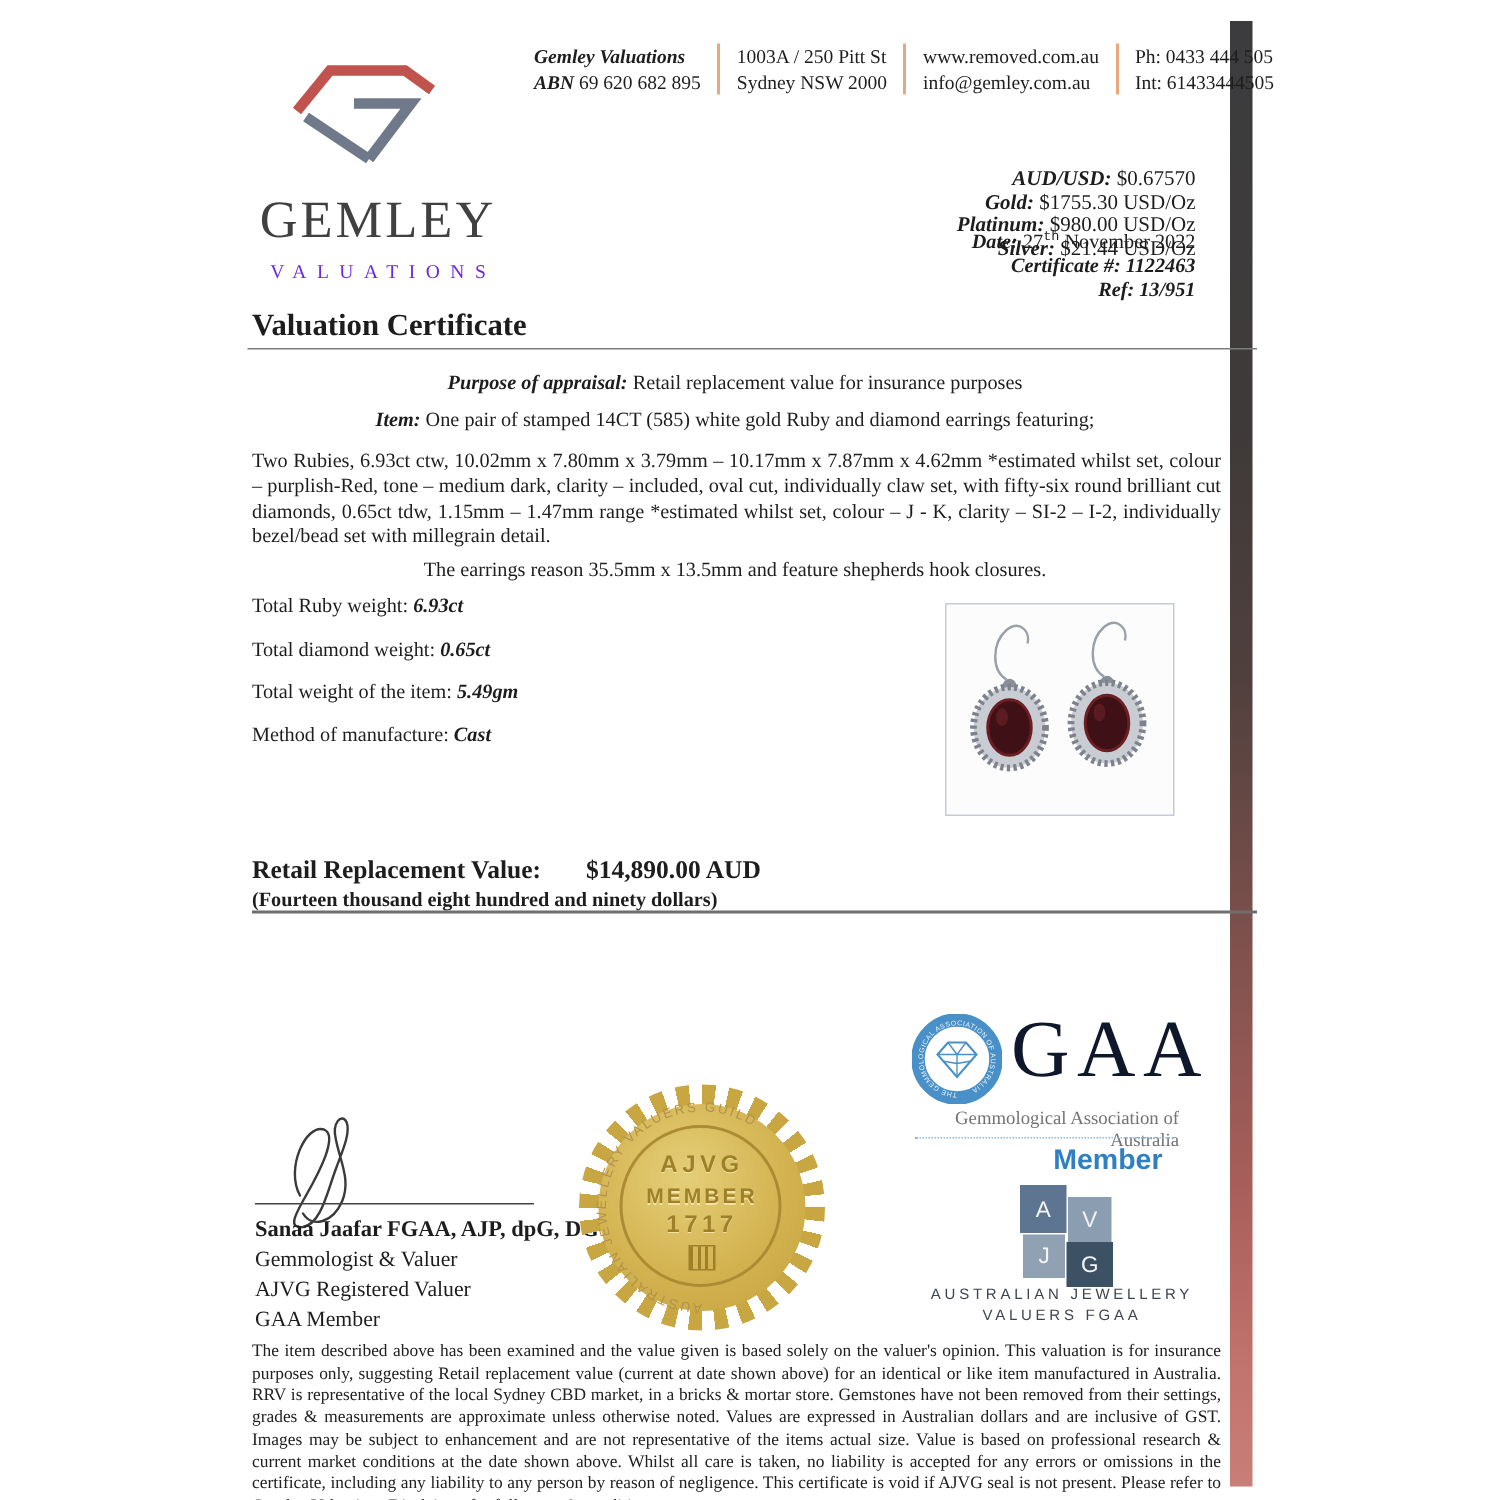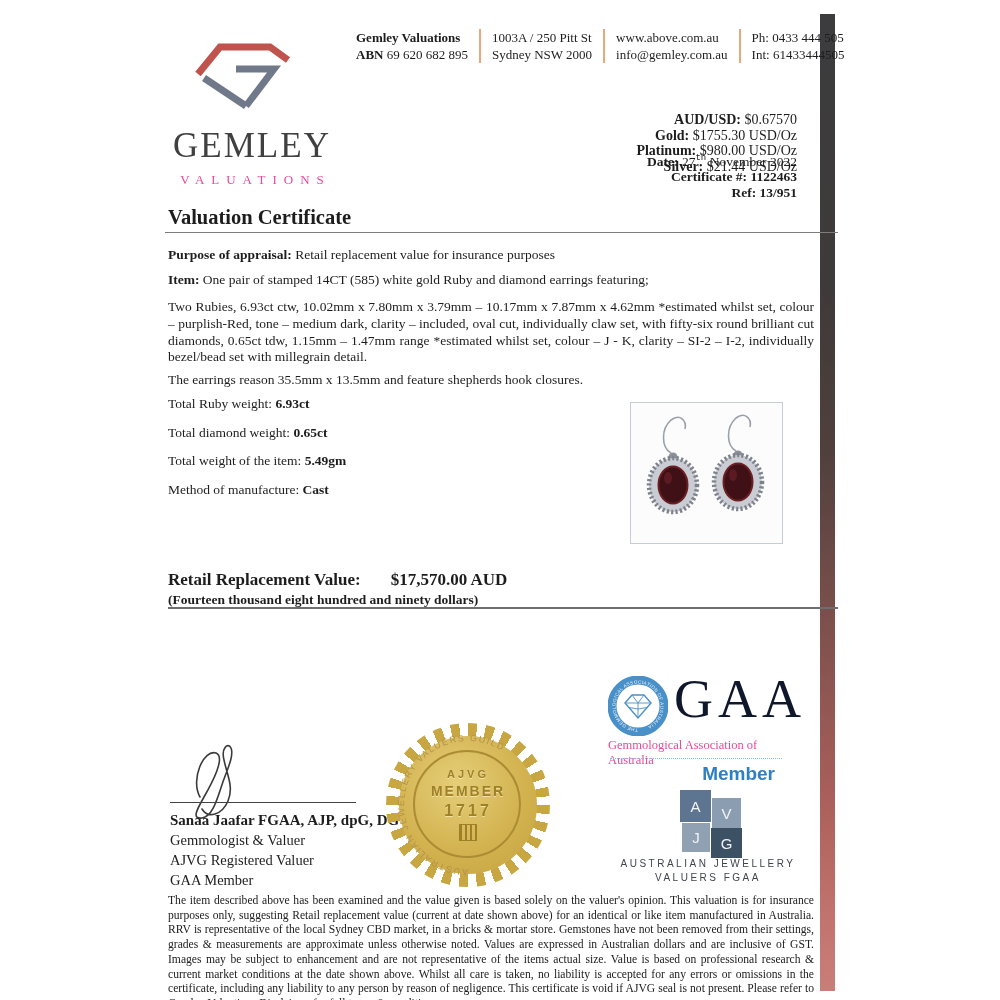--- a/index.html
+++ b/index.html
@@ -4,36 +4,36 @@
 <style>
   html,body{margin:0;padding:0;background:#ffffff;}
   .page{position:relative;width:1000px;height:1000px;background:#ffffff;overflow:hidden;
         font-family:"Liberation Serif","DejaVu Serif",serif;color:#1d1d1d;}
   
   .scan-strip{position:absolute;left:820px;top:14px;width:15px;height:977px;
       background:linear-gradient(180deg,#3c3c3e 0%,#3e3a39 28%,#50403d 45%,#7c504c 62%,#a95f5b 80%,#c1736d 92%,#c87f78 100%);}
   
   .logo-block{position:absolute;left:166px;top:36px;width:172px;text-align:center;}
   .logo-name{font-size:35px;letter-spacing:2px;color:#404040;margin-top:4px;}
-  .logo-tagline{font-size:13px;letter-spacing:7px;color:#ec4899;margin-top:6px;padding-left:7px;}
+  .logo-tagline{font-size:13px;letter-spacing:7px;color:#6d28d9;margin-top:6px;padding-left:7px;}
   
   .contact-row{position:absolute;left:356px;top:29px;display:flex;align-items:stretch;font-size:13px;line-height:17px;}
   .contact-col{padding:0 11px;}
   .contact-col:first-child{padding-left:0;}
   .vdiv{width:2px;background:#e8a87c;}
-  .b{font-weight:bold;}
+  .b{font-weight:bold;font-style:italic;}
   
   .rates{position:absolute;left:497px;top:84px;width:300px;text-align:right;font-size:14px;line-height:15.5px;margin-top:28px;}
   .meta{position:absolute;left:497px;top:151px;width:300px;text-align:right;font-size:13.5px;line-height:15.5px;}
   .meta sup{font-size:9px;font-family:Liberation Mono, monospace;}
   
   .doc-title{position:absolute;left:168px;top:206px;width:644px;font-size:20.5px;font-weight:bold;}
   .title-rule{position:absolute;left:165px;top:232px;width:673px;border-top:1.6px solid #7d7d7d;}
   
-  .bodytext{font-size:13.5px;line-height:16.8px;}
+  .bodytext{font-size:13.5px;line-height:16.8px;text-align:center;}
   .p-purpose{position:absolute;left:168px;top:247px;width:644px;}
   .p-item{position:absolute;left:168px;top:272px;width:644px;}
   .p-desc{position:absolute;left:168px;top:299px;width:646px;text-align:justify;}
   .p-measure{position:absolute;left:168px;top:372px;width:644px;}
   .specs{position:absolute;left:168px;top:396px;width:420px;}
   .spec-line{font-size:13.5px;line-height:16px;margin-bottom:12.5px;}
   
   .photo{position:absolute;left:630px;top:402px;width:153px;height:142px;background:#fcfcfd;
          border:1px solid #c6ccd4;box-sizing:border-box;}
   
@@ -49,29 +49,29 @@
   
   .gold-seal{position:absolute;left:386px;top:723px;width:164px;height:164px;border-radius:50%;
      background:repeating-conic-gradient(#c8a742 0deg 6.6deg, rgba(255,255,255,0) 6.6deg 12.857deg);}
   .gold-inner{position:absolute;left:13px;top:13px;width:138px;height:138px;border-radius:50%;
      background:radial-gradient(circle at 42% 35%, #e5ce79 0%, #d3b350 55%, #c3a23f 100%);}
   .gold-ring{position:absolute;left:27px;top:27px;width:108px;height:108px;border-radius:50%;
      border:2px solid #ab8c34;box-sizing:border-box;}
   .gold-text{position:absolute;left:0;top:45px;width:164px;text-align:center;color:#9e8028;
      font-family:"Liberation Sans",sans-serif;font-weight:bold;
      text-shadow:0 1px 0 rgba(255,244,200,.65);}
-  .gold-text .l1{font-size:11px;letter-spacing:3px;}
+  .gold-text .l1{font-size:16px;letter-spacing:3px;}
   .gold-text .l2{font-size:14px;letter-spacing:2px;margin-top:3px;}
   .gold-text .l3{font-size:16px;letter-spacing:3px;margin-top:3px;}
   .seal-emblem{width:16px;height:15px;margin:4px auto 0;border:1.5px solid #9e8028;
      background:repeating-linear-gradient(90deg,#9e8028 0 2px,transparent 2px 5px);}
   .seal-arc{position:absolute;left:0;top:0;}
   
   .gaa-acronym{position:absolute;left:674px;top:668px;font-size:54px;letter-spacing:5px;color:#0f172a;}
-  .gaa-name{position:absolute;left:608px;top:738px;width:178px;text-align:left;font-size:12.5px;color:#ec4899;}
+  .gaa-name{position:absolute;left:608px;top:738px;width:178px;text-align:right;font-size:12.5px;color:#737373;}
   .gaa-dots{position:absolute;left:610px;top:758px;width:172px;border-top:1.5px dotted #8bb9e0;}
   .gaa-member{position:absolute;left:610px;top:763px;width:165px;text-align:right;
      font-family:"Liberation Sans",sans-serif;font-weight:bold;font-size:19px;color:#2f80c3;}
   
   .ajvg-sq{position:absolute;display:flex;align-items:center;justify-content:center;
      color:#f2f4f6;font-family:"Liberation Sans",sans-serif;font-size:15px;}
   .sq-a{left:680px;top:790px;width:31px;height:32px;background:#5d7590;}
   .sq-v{left:712px;top:798px;width:29px;height:30px;background:#8b9db0;}
   .sq-j{left:682px;top:823px;width:28px;height:29px;background:#90a1b3;}
   .sq-g{left:711px;top:828px;width:31px;height:30px;background:#3d5165;}
@@ -104,21 +104,21 @@
       <div class="b">Gemley Valuations</div>
       <div><span class="b">ABN</span> <span>69 620 682 895</span></div>
     </div>
     <div class="vdiv"></div>
     <div class="contact-col">
       <div>1003A / 250 Pitt St</div>
       <div>Sydney NSW 2000</div>
     </div>
     <div class="vdiv"></div>
     <div class="contact-col">
-      <div>www.above.com.au</div>
+      <div>www.removed.com.au</div>
       <div>info@gemley.com.au</div>
     </div>
     <div class="vdiv"></div>
     <div class="contact-col">
       <div>Ph: 0433 444 505</div>
       <div>Int: 61433444505</div>
     </div>
   </div>
 
   <div class="rates">
@@ -164,21 +164,21 @@
 
       <path d="M105,48 C95,42 95,24 105,15 C114,8 121,16 119,24" fill="none" stroke="#9aa0a8" stroke-width="1.6"></path>
       <circle cx="107" cy="52" r="4.5" fill="#8a8f98"></circle>
       <ellipse cx="107" cy="79" rx="24" ry="27" fill="#c9ccd2" stroke="#7d828c" stroke-width="4.5" stroke-dasharray="2.2 2.2"></ellipse>
       <ellipse cx="107" cy="79" rx="14.5" ry="18.5" fill="#3f1016" stroke="#6b1f22" stroke-width="2"></ellipse>
       <ellipse cx="102" cy="72" rx="4" ry="6" fill="#6a2028" opacity="0.7"></ellipse>
     </svg>
   </div>
 
   <div class="value-line">
-    <span>Retail Replacement Value:</span><span class="value-amount">$17,570.00 AUD</span>
+    <span>Retail Replacement Value:</span><span class="value-amount">$14,890.00 AUD</span>
   </div>
   <div class="value-words">(Fourteen thousand eight hundred and ninety dollars)</div>
   <div class="value-rule"></div>
 
   <svg class="sig-squiggle" width="95" height="85" viewBox="0 0 95 85">
     <path d="M22,62 C12,44 26,14 38,18 C48,22 34,48 26,62 C18,76 14,84 24,83 C36,81 40,60 46,44 C50,33 56,20 53,13 C50,7 43,13 46,25 C49,40 56,52 50,66 C44,80 30,84 24,74" fill="none" stroke="#3a3a3a" stroke-width="1.6" stroke-linecap="round"></path>
   </svg>
   <div class="sig-line"></div>
   <div class="sig-block">
     <div class="sig-name">Sanaa Jaafar FGAA, AJP, dpG, DG</div>

